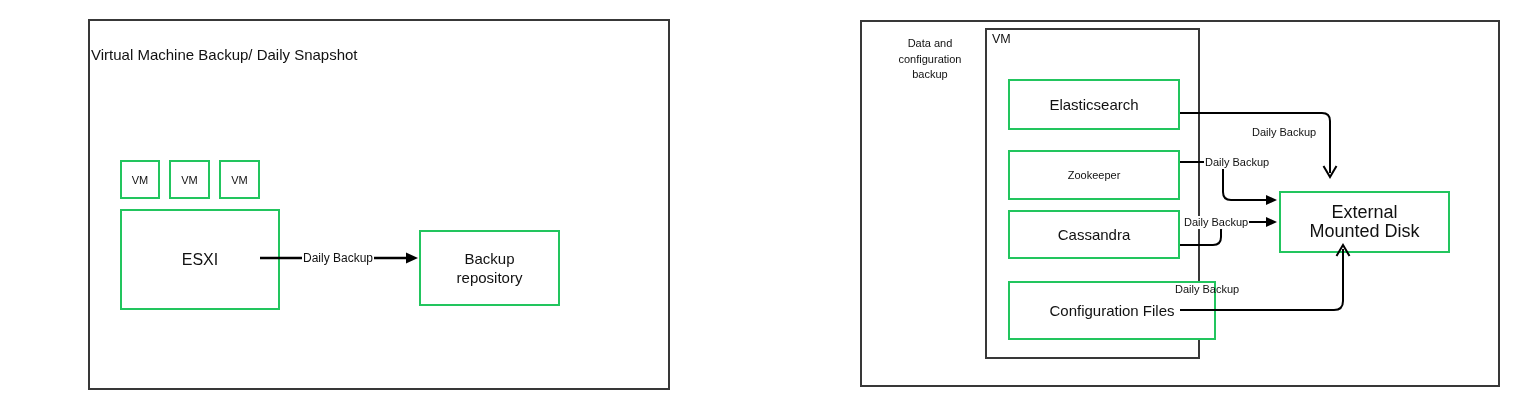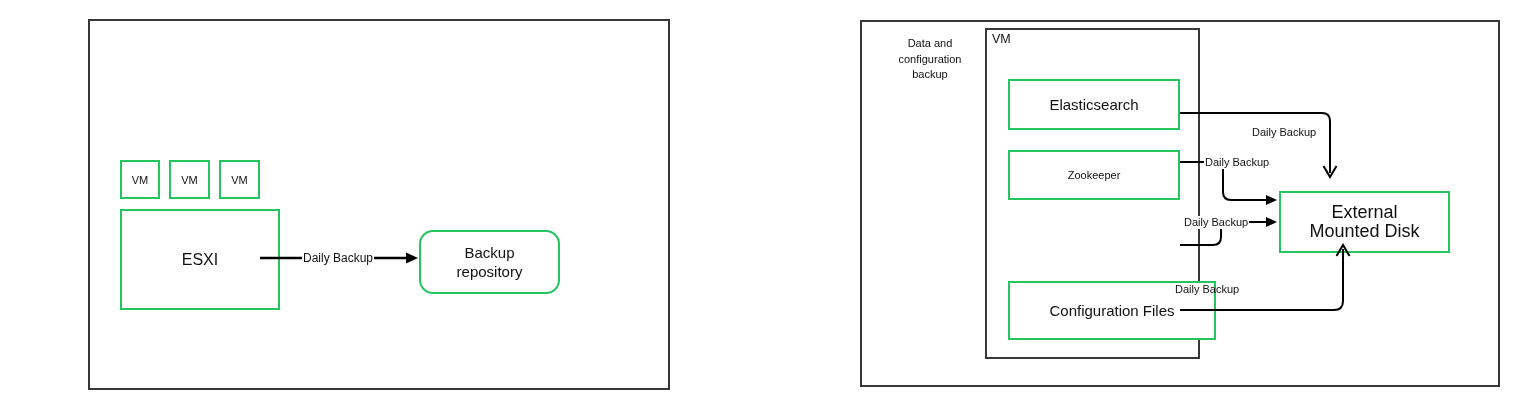--- a/index.html
+++ b/index.html
@@ -55,21 +55,21 @@
     pointer-events: none;
   }
 
   
   .panel-left  { left: 88px;  top: 19px; width: 582px; height: 371px; }
   .lp-title    { left: 91px;  top: 46px; font-size: 15px; }
   .vm-1        { left: 120px; top: 160px; width: 40px; height: 39px; font-size: 11px; }
   .vm-2        { left: 169px; top: 160px; width: 41px; height: 39px; font-size: 11px; }
   .vm-3        { left: 219px; top: 160px; width: 41px; height: 39px; font-size: 11px; }
   .esxi        { left: 120px; top: 209px; width: 160px; height: 101px; font-size: 16px; }
-  .backup-repo { left: 419px; top: 230px; width: 141px; height: 64px; font-size: 15px; line-height: 19px; border-radius: 14px; }
+  .backup-repo { left: 419px; top: 230px; width: 141px; height: 76px; font-size: 15px; line-height: 19px; }
   .backup-repo span { display: inline-block; width: 100px; }
   .lbl-esxi    { left: 302px; top: 251px; font-size: 12px; line-height: 14px; }
 
   
   .panel-right { left: 860px; top: 20px; width: 640px; height: 367px; }
   .rp-title    { left: 884px; top: 36px; width: 92px; text-align: center;
                  font-size: 11px; line-height: 15.5px; }
   .vm-container{ left: 985px; top: 28px; width: 215px; height: 331px; }
   .vm-container-label { position: absolute; left: 5px; top: 2px; font-size: 12.5px; }
   .svc-elastic { left: 1008px; top: 79px;  width: 172px; height: 51px; font-size: 15px; }
@@ -82,20 +82,21 @@
   .lbl-zook    { left: 1204px; top: 156px; }
   .lbl-cass    { left: 1183px; top: 216px; }
   .lbl-conf    { left: 1174px; top: 283px; background: transparent; }
 </style>
 </head>
 <body>
 
 <div class="canvas">
 
   <div class="panel panel-left"></div>
+  <div class="static-label lp-title">Virtual Machine Backup/ Daily Snapshot</div>
 
   <div class="box vm-1">
     <span>VM</span>
   </div>
   <div class="box vm-2">
     <span>VM</span>
   </div>
   <div class="box vm-3">
     <span>VM</span>
   </div>
@@ -113,20 +114,23 @@
 
   <div class="container-box vm-container">
     <span class="vm-container-label">VM</span>
   </div>
 
   <div class="box svc-elastic">
     <span>Elasticsearch</span>
   </div>
   <div class="box svc-zook">
     <span>Zookeeper</span>
+  </div>
+  <div class="box svc-cass">
+    <span>Cassandra</span>
   </div>
   <div class="box svc-conf">
     <span>Configuration Files</span>
   </div>
 
   <div class="box ext-disk">
     <span>External Mounted Disk</span>
   </div>
 
   <svg class="connector-layer" viewBox="0 0 1520 410" xmlns="http://www.w3.org/2000/svg">

